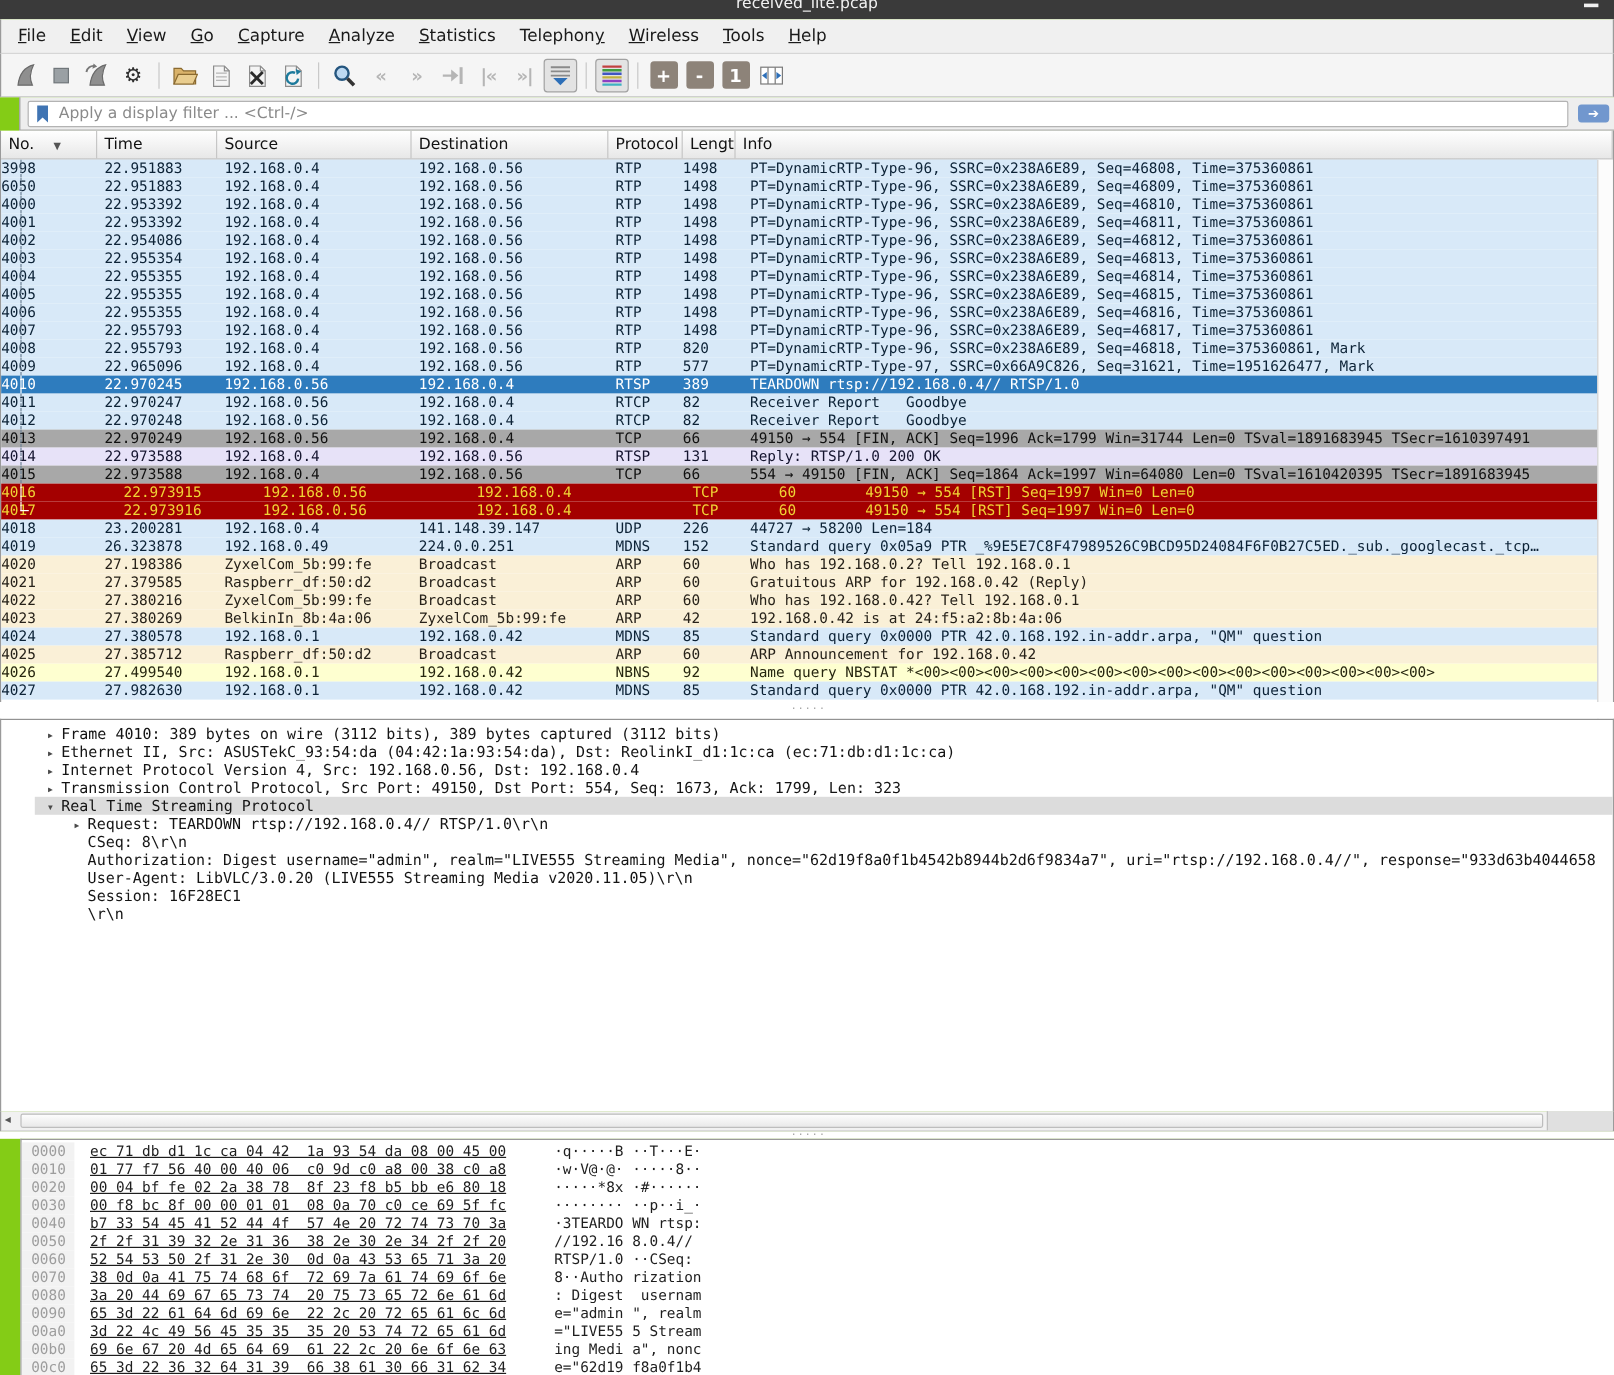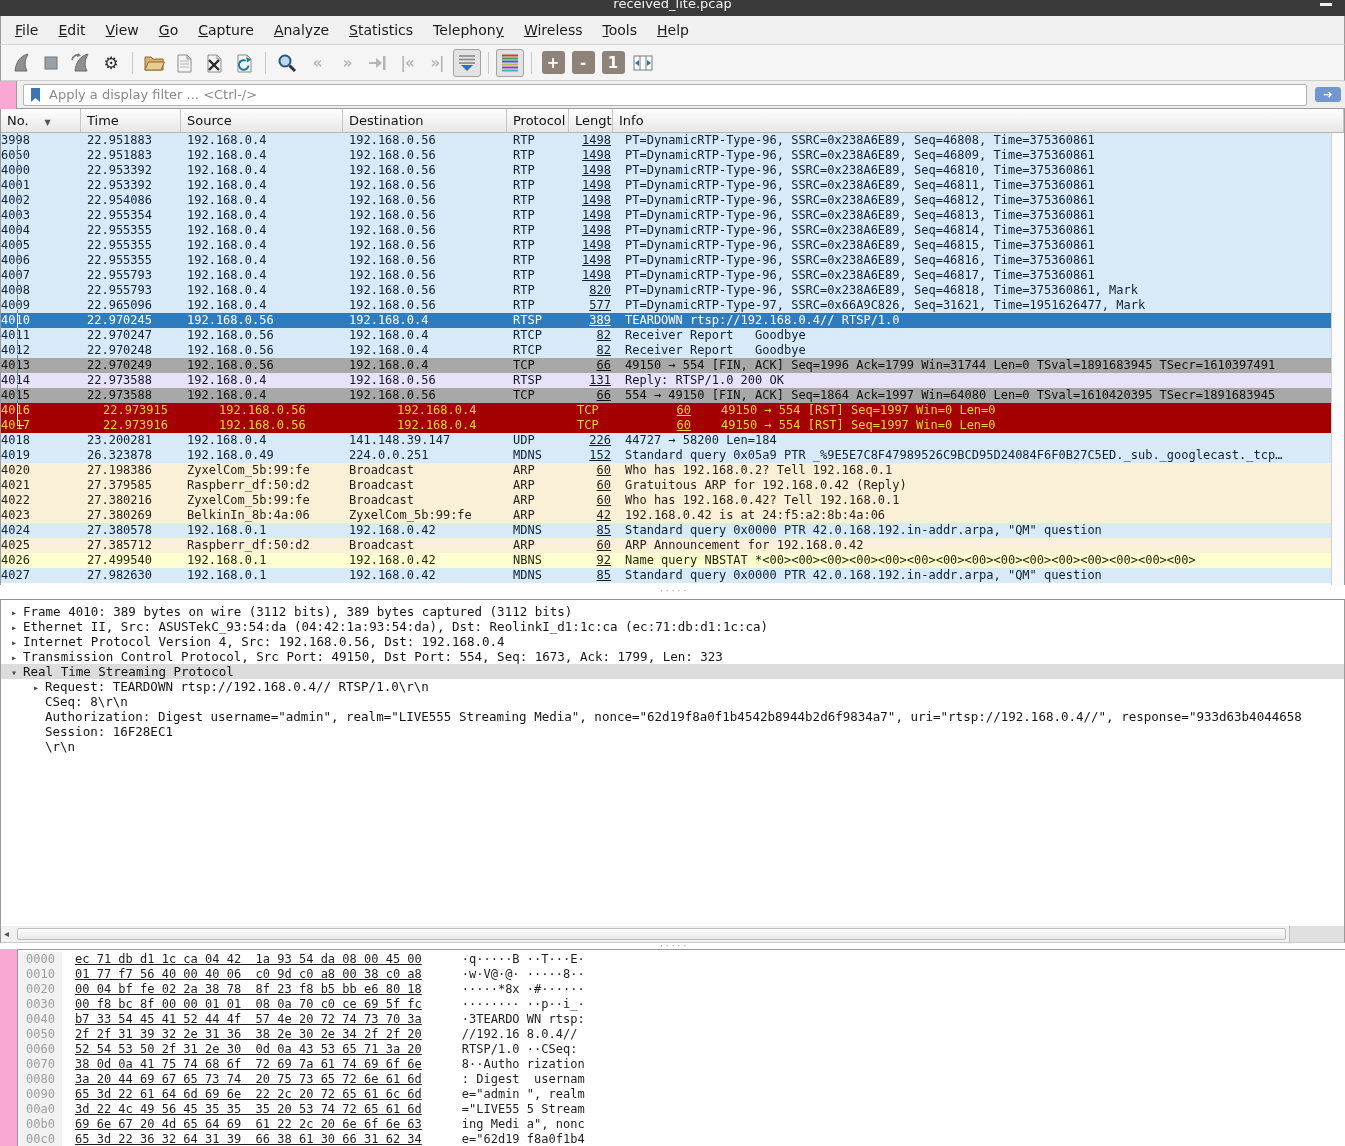--- a/index.html
+++ b/index.html
@@ -1,17 +1,17 @@
 <!DOCTYPE html>
 <html><head>
 <meta charset="utf-8">
 <style>
   * { box-sizing: border-box; margin: 0; padding: 0; }
   html,body { width:1345px; height:1146px; overflow:hidden; background:#fff; }
-  .app { position:relative; width:1345px; height:1146px; background:#f9a8d4;
+  .app { position:relative; width:1345px; height:1146px; background:#84cc16;
          font-family:"DejaVu Sans", sans-serif; cursor:default; }
   .edge { border-left:1px solid #9a9a9a; border-right:1px solid #9a9a9a; }
 
   
   .titlebar { position:absolute; top:0; left:0; width:1345px; height:16px; background:#3a3a3a; overflow:hidden; }
   .title { position:absolute; top:-4px; left:0; right:0; text-align:center; color:#f2f2f2;
            font:13px "DejaVu Sans", sans-serif; }
   .minbtn { position:absolute; top:3px; right:13px; width:12px; height:3px; background:#f0f0f0; }
 
   
@@ -46,21 +46,21 @@
   .plist { position:absolute; top:109px; left:0; width:1345px; height:545px; border-bottom:1px solid #a0a0a0; background:#fff; }
   .pgrid { display:grid; grid-template-columns:80px 100px 162px 164px 62px 44px 1fr; }
   .phead { height:24px; background:linear-gradient(#ffffff,#e7e7e7); border-bottom:1px solid #b5b5b5;
            font-size:13px; color:#111; }
   .phcell { border-right:1px solid #c6c6c6; padding:4px 0 0 6px; white-space:nowrap; overflow:hidden; }
   .sortglyph { font-size:8px; color:#555; margin-left:16px; }
   .prows { width:1332px; }
   .prow { height:15px; font:12px/15px "DejaVu Sans Mono", monospace; white-space:pre; position:relative; overflow:hidden; }
   .cno  { text-align:left; padding-right:5px; }
   .ctime,.csrc,.cdst,.cproto { padding-left:6px; overflow:hidden; }
-  .clen { text-align:right; padding-right:2px;text-decoration:underline; }
+  .clen { text-align:left; padding-right:2px; }
   .cinfo { padding-left:12px; overflow:hidden; }
   .c-udp  { background:#d8e9f8; color:#0c2236; }
   .c-sel  { background:#2e7cbe; color:#ffffff; }
   .c-gray { background:#a8a8a8; color:#101010; }
   .c-lav  { background:#e7e2f8; color:#14142e; }
   .c-bad  { background:#a40000; color:#f0d335;gap:16px; }
   .c-arp  { background:#faf0d7; color:#27221a; }
   .c-nbns { background:#feffd0; color:#26260f; }
   .rail { position:absolute; left:16px; top:0; bottom:0; width:7px; }
   .rail.dash   { border-left:1px dashed #6f8396; }
@@ -70,21 +70,21 @@
   .minimap { position:absolute; bottom:2px; left:1px; right:1px; }
   .minimap div { width:100%; }
 
   
   .split1 { position:absolute; top:585px; left:0; width:1345px; height:14px; background:#fff; }
   .split2 { position:absolute; top:943px; left:0; width:1345px; height:6px; background:#fff; }
   .dots { position:absolute; left:660px; top:1px; color:#9a9a9a; font:9px "DejaVu Sans",sans-serif; letter-spacing:3px; }
 
   
   .details { position:absolute; top:599px; left:0; width:1345px; height:327px; border-top:1px solid #929292;
-             background:#fff; padding-top:4px; font:12.5px/15px "DejaVu Sans Mono", monospace; color:#141414; overflow:hidden; }
+             background:#fff; padding-top:4px; font:12.5px/15px "DejaVu Sans Mono", monospace; color:#141414; overflow:hidden;padding-left:28px; }
   .dline { height:15px; white-space:pre; padding-left:4px; overflow:hidden; }
   .dline.lvl1, .dline.lvl2 { padding-left:26px; }
   .dline .exp { display:inline-block; width:18px; text-align:center; color:#4a4a4a; font-size:10px; }
   .dline.sel { background:#dcdcdc; }
 
   
   .hscroll { position:absolute; top:926px; left:0; width:1345px; height:17px; background:#f1f1f1;
              border-bottom:1px solid #c9c9c9; }
   .harrow { position:absolute; left:3px; top:2px; color:#555; font-size:10px; }
   .hthumb { position:absolute; left:16px; top:2px; height:12px; right:58px;
@@ -370,20 +370,21 @@
 
   <div class="details edge" id="details">
       <div class="dline lvl0"><span class="exp">▸</span><span>Frame 4010: 389 bytes on wire (3112 bits), 389 bytes captured (3112 bits)</span></div>
       <div class="dline lvl0"><span class="exp">▸</span><span>Ethernet II, Src: ASUSTekC_93:54:da (04:42:1a:93:54:da), Dst: ReolinkI_d1:1c:ca (ec:71:db:d1:1c:ca)</span></div>
       <div class="dline lvl0"><span class="exp">▸</span><span>Internet Protocol Version 4, Src: 192.168.0.56, Dst: 192.168.0.4</span></div>
       <div class="dline lvl0"><span class="exp">▸</span><span>Transmission Control Protocol, Src Port: 49150, Dst Port: 554, Seq: 1673, Ack: 1799, Len: 323</span></div>
       <div class="dline lvl0 sel"><span class="exp">▾</span><span>Real Time Streaming Protocol</span></div>
       <div class="dline lvl1"><span class="exp">▸</span><span>Request: TEARDOWN rtsp://192.168.0.4// RTSP/1.0\r\n</span></div>
       <div class="dline lvl2"><span class="exp"></span><span>CSeq: 8\r\n</span></div>
       <div class="dline lvl2"><span class="exp"></span><span>Authorization: Digest username="admin", realm="LIVE555 Streaming Media", nonce="62d19f8a0f1b4542b8944b2d6f9834a7", uri="rtsp://192.168.0.4//", response="933d63b4044658</span></div>
+      <div class="dline lvl2"><span class="exp"></span><span>User-Agent: LibVLC/3.0.20 (LIVE555 Streaming Media v2020.11.05)\r\n</span></div>
       <div class="dline lvl2"><span class="exp"></span><span>Session: 16F28EC1</span></div>
       <div class="dline lvl2"><span class="exp"></span><span>\r\n</span></div>
     </div>
 
   <div class="hscroll edge">
     <span class="harrow">◂</span>
     <div class="hthumb"></div>
     <div class="hcorner"></div>
   </div>
 

